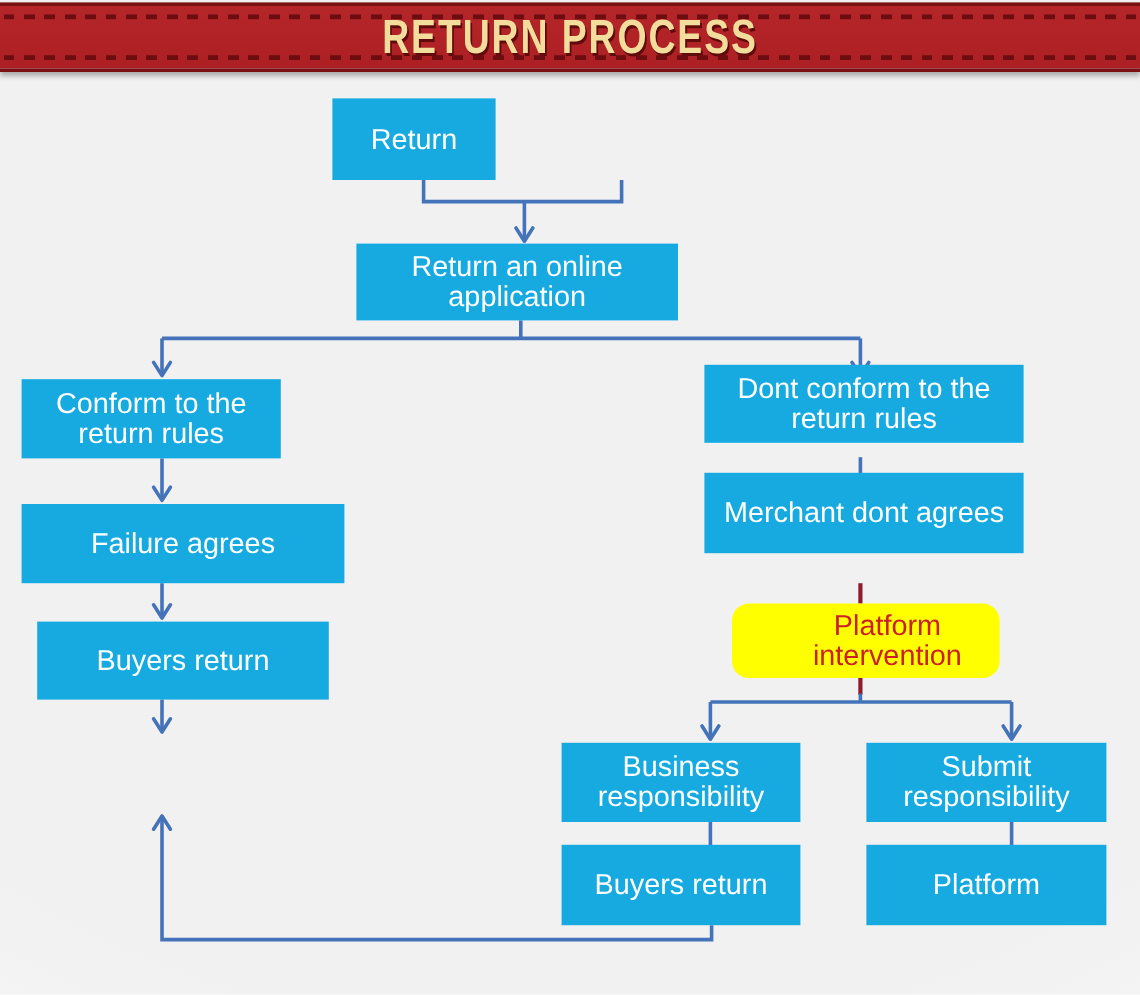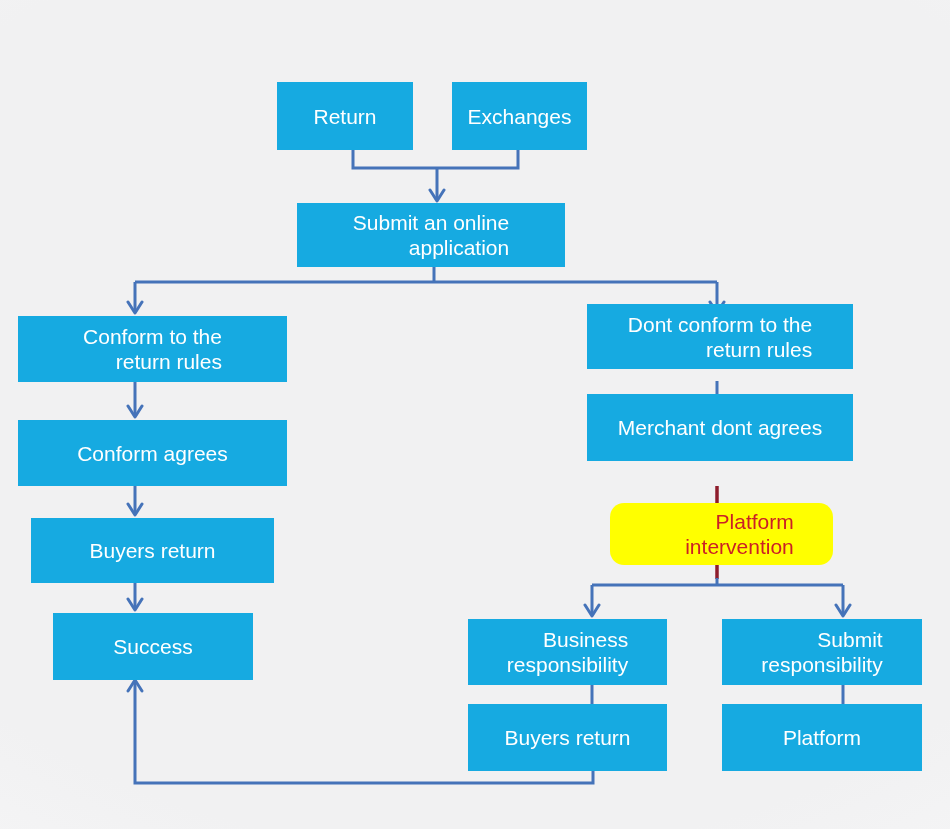--- a/index.html
+++ b/index.html
@@ -27,32 +27,37 @@
     transform:scaleX(.78);color:#f3dd9c;text-shadow:2px 3px 0 #5f0b0c;
   }
   
   svg.wires{position:absolute;left:0;top:0;pointer-events:none;}
   .wire{fill:none;stroke:#4573b9;stroke-width:3;}
   .wire-maroon{fill:none;stroke:#8e1d2c;stroke-width:3.5;}
   
   .node{
     position:absolute;box-sizing:border-box;
     background:#16aae1;color:#ffffff;
-    display:flex;align-items:center;justify-content:center;text-align:right;
-    font-size:21px;line-height:25px;white-space:pre-line;
+    display:flex;align-items:center;justify-content:center;text-align:center;
+    font-size:24px;line-height:25px;white-space:pre-line;
   }
   .node--yellow{
     background:#ffff00;color:#cb2026;border-radius:14px;padding-left:36px;
   }
 </style>
 </head>
 <body>
 
 <div class="stage">
 
+  <div class="banner">
+    <div class="stitch stitch-top"></div>
+    <h1>RETURN PROCESS</h1>
+    <div class="stitch stitch-bottom"></div>
+  </div>
 
   <svg class="wires" width="950" height="829" viewBox="0 0 950 829">
     <defs>
       <marker id="ah" viewBox="0 0 18 18" refX="12" refY="9" markerWidth="18" markerHeight="18" markerUnits="userSpaceOnUse" orient="auto-start-reverse">
         <path d="M3 2 L14 9 L3 16" fill="none" stroke="#4573b9" stroke-width="3" stroke-linecap="round" stroke-linejoin="round"></path>
       </marker>
     </defs>
 
     <path class="wire" d="M353 150 V168 H518 V150"></path>
     <path class="wire" d="M437 168 V199" marker-end="url(#ah)"></path>
@@ -76,41 +81,39 @@
     <path class="wire" d="M843 585 V614" marker-end="url(#ah)"></path>
 
     <path class="wire" d="M592 685 V706"></path>
     <path class="wire" d="M843 685 V706"></path>
 
     <path class="wire" d="M593 771 V783 H135 V682" marker-end="url(#ah)"></path>
   </svg>
 
   <div class="node" style="left:277px;top:82px;width:136px;height:68px">Return</div>
 
-  <div class="node" style="left:452px;top:82px;width:135px;height:68px">Exchanges</div>
 
-  <div class="node" style="left:297px;top:203px;width:268px;height:64px">Submit an online
+  <div class="node" style="left:297px;top:203px;width:268px;height:64px">Return an online
 application</div>
 
-  <div class="node" style="left:18px;top:316px;width:269px;height:66px">Conform to the
+  <div class="node" style="left:18px;top:316px;width:216px;height:66px">Conform to the
 return rules</div>
 
   <div class="node" style="left:587px;top:304px;width:266px;height:65px">Dont conform to the
 return rules</div>
 
-  <div class="node" style="left:18px;top:420px;width:269px;height:66px">Conform agrees</div>
+  <div class="node" style="left:18px;top:420px;width:269px;height:66px">Failure agrees</div>
 
   <div class="node" style="left:587px;top:394px;width:266px;height:67px">Merchant dont agrees</div>
 
   <div class="node" style="left:31px;top:518px;width:243px;height:65px">Buyers return</div>
 
   <div class="node node--yellow" style="left:610px;top:503px;width:223px;height:62px">Platform
 intervention</div>
 
-  <div class="node" style="left:53px;top:613px;width:200px;height:67px">Success</div>
 
   <div class="node" style="left:468px;top:619px;width:199px;height:66px">Business
 responsibility</div>
 
   <div class="node" style="left:722px;top:619px;width:200px;height:66px">Submit
 responsibility</div>
 
   <div class="node" style="left:468px;top:704px;width:199px;height:67px">Buyers return</div>
 
   <div class="node" style="left:722px;top:704px;width:200px;height:67px">Platform</div>

